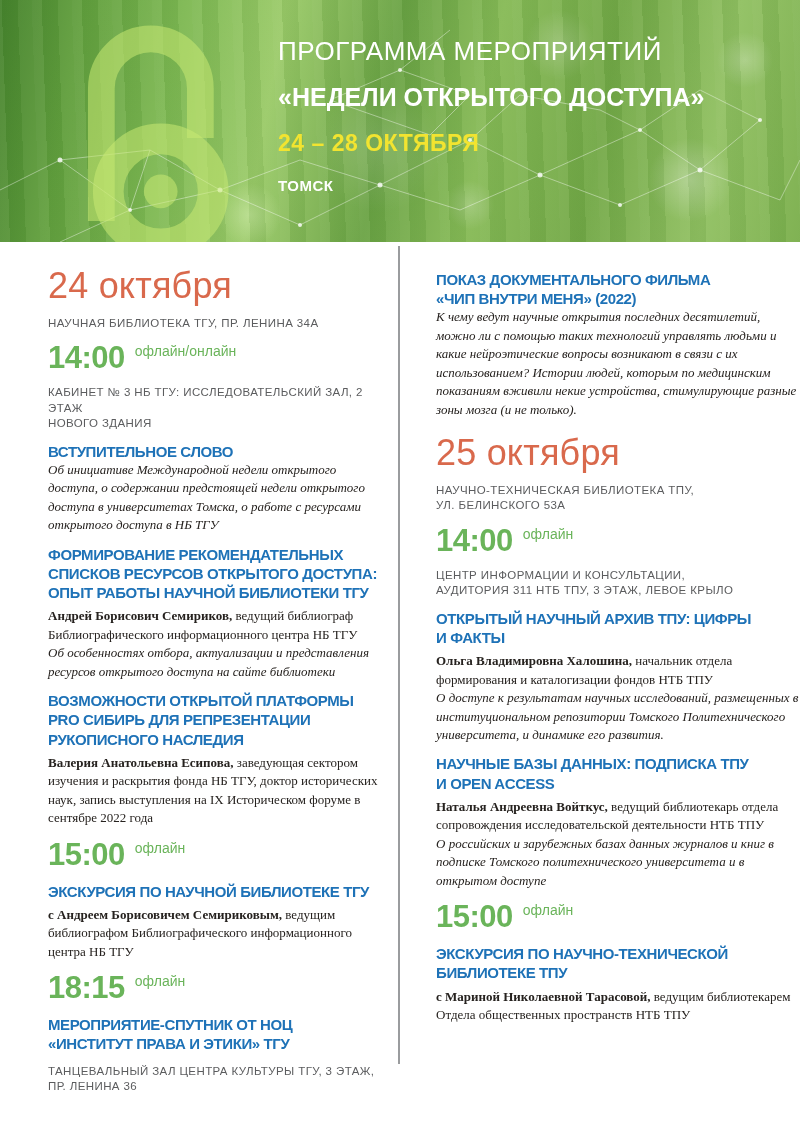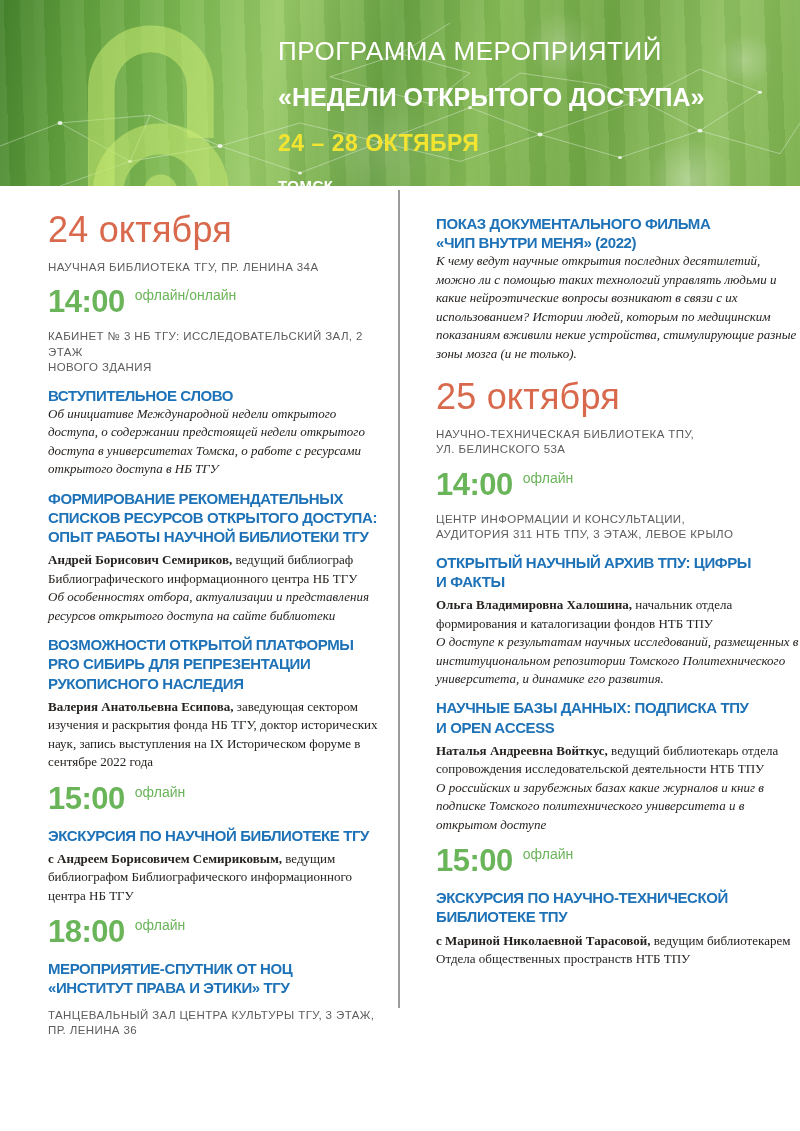--- a/index.html
+++ b/index.html
@@ -17,21 +17,21 @@
     position:relative;
     width:800px;height:1131px;
     margin:0 auto;
     background:#ffffff;
     overflow:hidden;
     font-family:"Liberation Sans",sans-serif;
   }
   
   .hero{
     position:relative;
-    width:800px;height:186px;
+    width:800px;height:242px;
     overflow:hidden;
     background:
       radial-gradient(60px 60px at 690px 180px, rgba(255,255,255,.30), rgba(255,255,255,0) 70%),
       radial-gradient(40px 40px at 745px 60px, rgba(255,255,255,.25), rgba(255,255,255,0) 70%),
       radial-gradient(50px 50px at 560px 45px, rgba(255,255,255,.20), rgba(255,255,255,0) 70%),
       radial-gradient(45px 45px at 250px 215px, rgba(235,255,205,.35), rgba(255,255,255,0) 70%),
       radial-gradient(90px 90px at 380px 150px, rgba(255,255,255,.14), rgba(255,255,255,0) 70%),
       radial-gradient(35px 35px at 470px 205px, rgba(255,255,255,.20), rgba(255,255,255,0) 70%),
       linear-gradient(100deg,#47832e 0%,#63a03f 10%,#7fb954 22%,#9ccb6a 34%,#6ba345 48%,#88bb58 60%,#74a948 74%,#92c163 88%,#7cb04e 100%);
   }
@@ -157,21 +157,21 @@
 
       <div class="time">
         <span class="time-num">15:00</span>
         <span class="time-mode">офлайн</span>
       </div>
 
       <h3 class="stitle">ЭКСКУРСИЯ ПО НАУЧНОЙ БИБЛИОТЕКЕ ТГУ</h3>
       <p class="body"><strong>с Андреем Борисовичем Семириковым,</strong><span> ведущим библиографом Библиографического информационного центра НБ ТГУ</span></p>
 
       <div class="time">
-        <span class="time-num">18:00</span>
+        <span class="time-num">18:15</span>
         <span class="time-mode">офлайн</span>
       </div>
 
       <h3 class="stitle">МЕРОПРИЯТИЕ-СПУТНИК ОТ НОЦ
 «ИНСТИТУТ ПРАВА И ЭТИКИ» ТГУ</h3>
       <p class="meta">ТАНЦЕВАЛЬНЫЙ ЗАЛ ЦЕНТРА КУЛЬТУРЫ ТГУ, 3 ЭТАЖ,
 ПР. ЛЕНИНА 36</p>
 
     </section>
 
@@ -192,21 +192,21 @@
 АУДИТОРИЯ 311 НТБ ТПУ, 3 ЭТАЖ, ЛЕВОЕ КРЫЛО</p>
 
       <h3 class="stitle">ОТКРЫТЫЙ НАУЧНЫЙ АРХИВ ТПУ: ЦИФРЫ
 И ФАКТЫ</h3>
       <p class="body"><strong>Ольга Владимировна Халошина,</strong><span> начальник отдела формирования и каталогизации фондов НТБ ТПУ</span></p>
       <p class="body topic">О доступе к результатам научных исследований, размещенных в институциональном репозитории Томского Политехнического университета, и динамике его развития.</p>
 
       <h3 class="stitle">НАУЧНЫЕ БАЗЫ ДАННЫХ: ПОДПИСКА ТПУ
 И OPEN ACCESS</h3>
       <p class="body"><strong>Наталья Андреевна Войткус,</strong><span> ведущий библиотекарь отдела сопровождения исследовательской деятельности НТБ ТПУ</span></p>
-      <p class="body topic">О российских и зарубежных базах какие журналов и книг в подписке Томского политехнического университета и в открытом доступе</p>
+      <p class="body topic">О российских и зарубежных базах данных журналов и книг в подписке Томского политехнического университета и в открытом доступе</p>
 
       <div class="time">
         <span class="time-num">15:00</span>
         <span class="time-mode">офлайн</span>
       </div>
 
       <h3 class="stitle">ЭКСКУРСИЯ ПО НАУЧНО-ТЕХНИЧЕСКОЙ
 БИБЛИОТЕКЕ ТПУ</h3>
       <p class="body"><strong>с Мариной Николаевной Тарасовой,</strong><span> ведущим библиотекарем Отдела общественных пространств НТБ ТПУ</span></p>
     </section>

